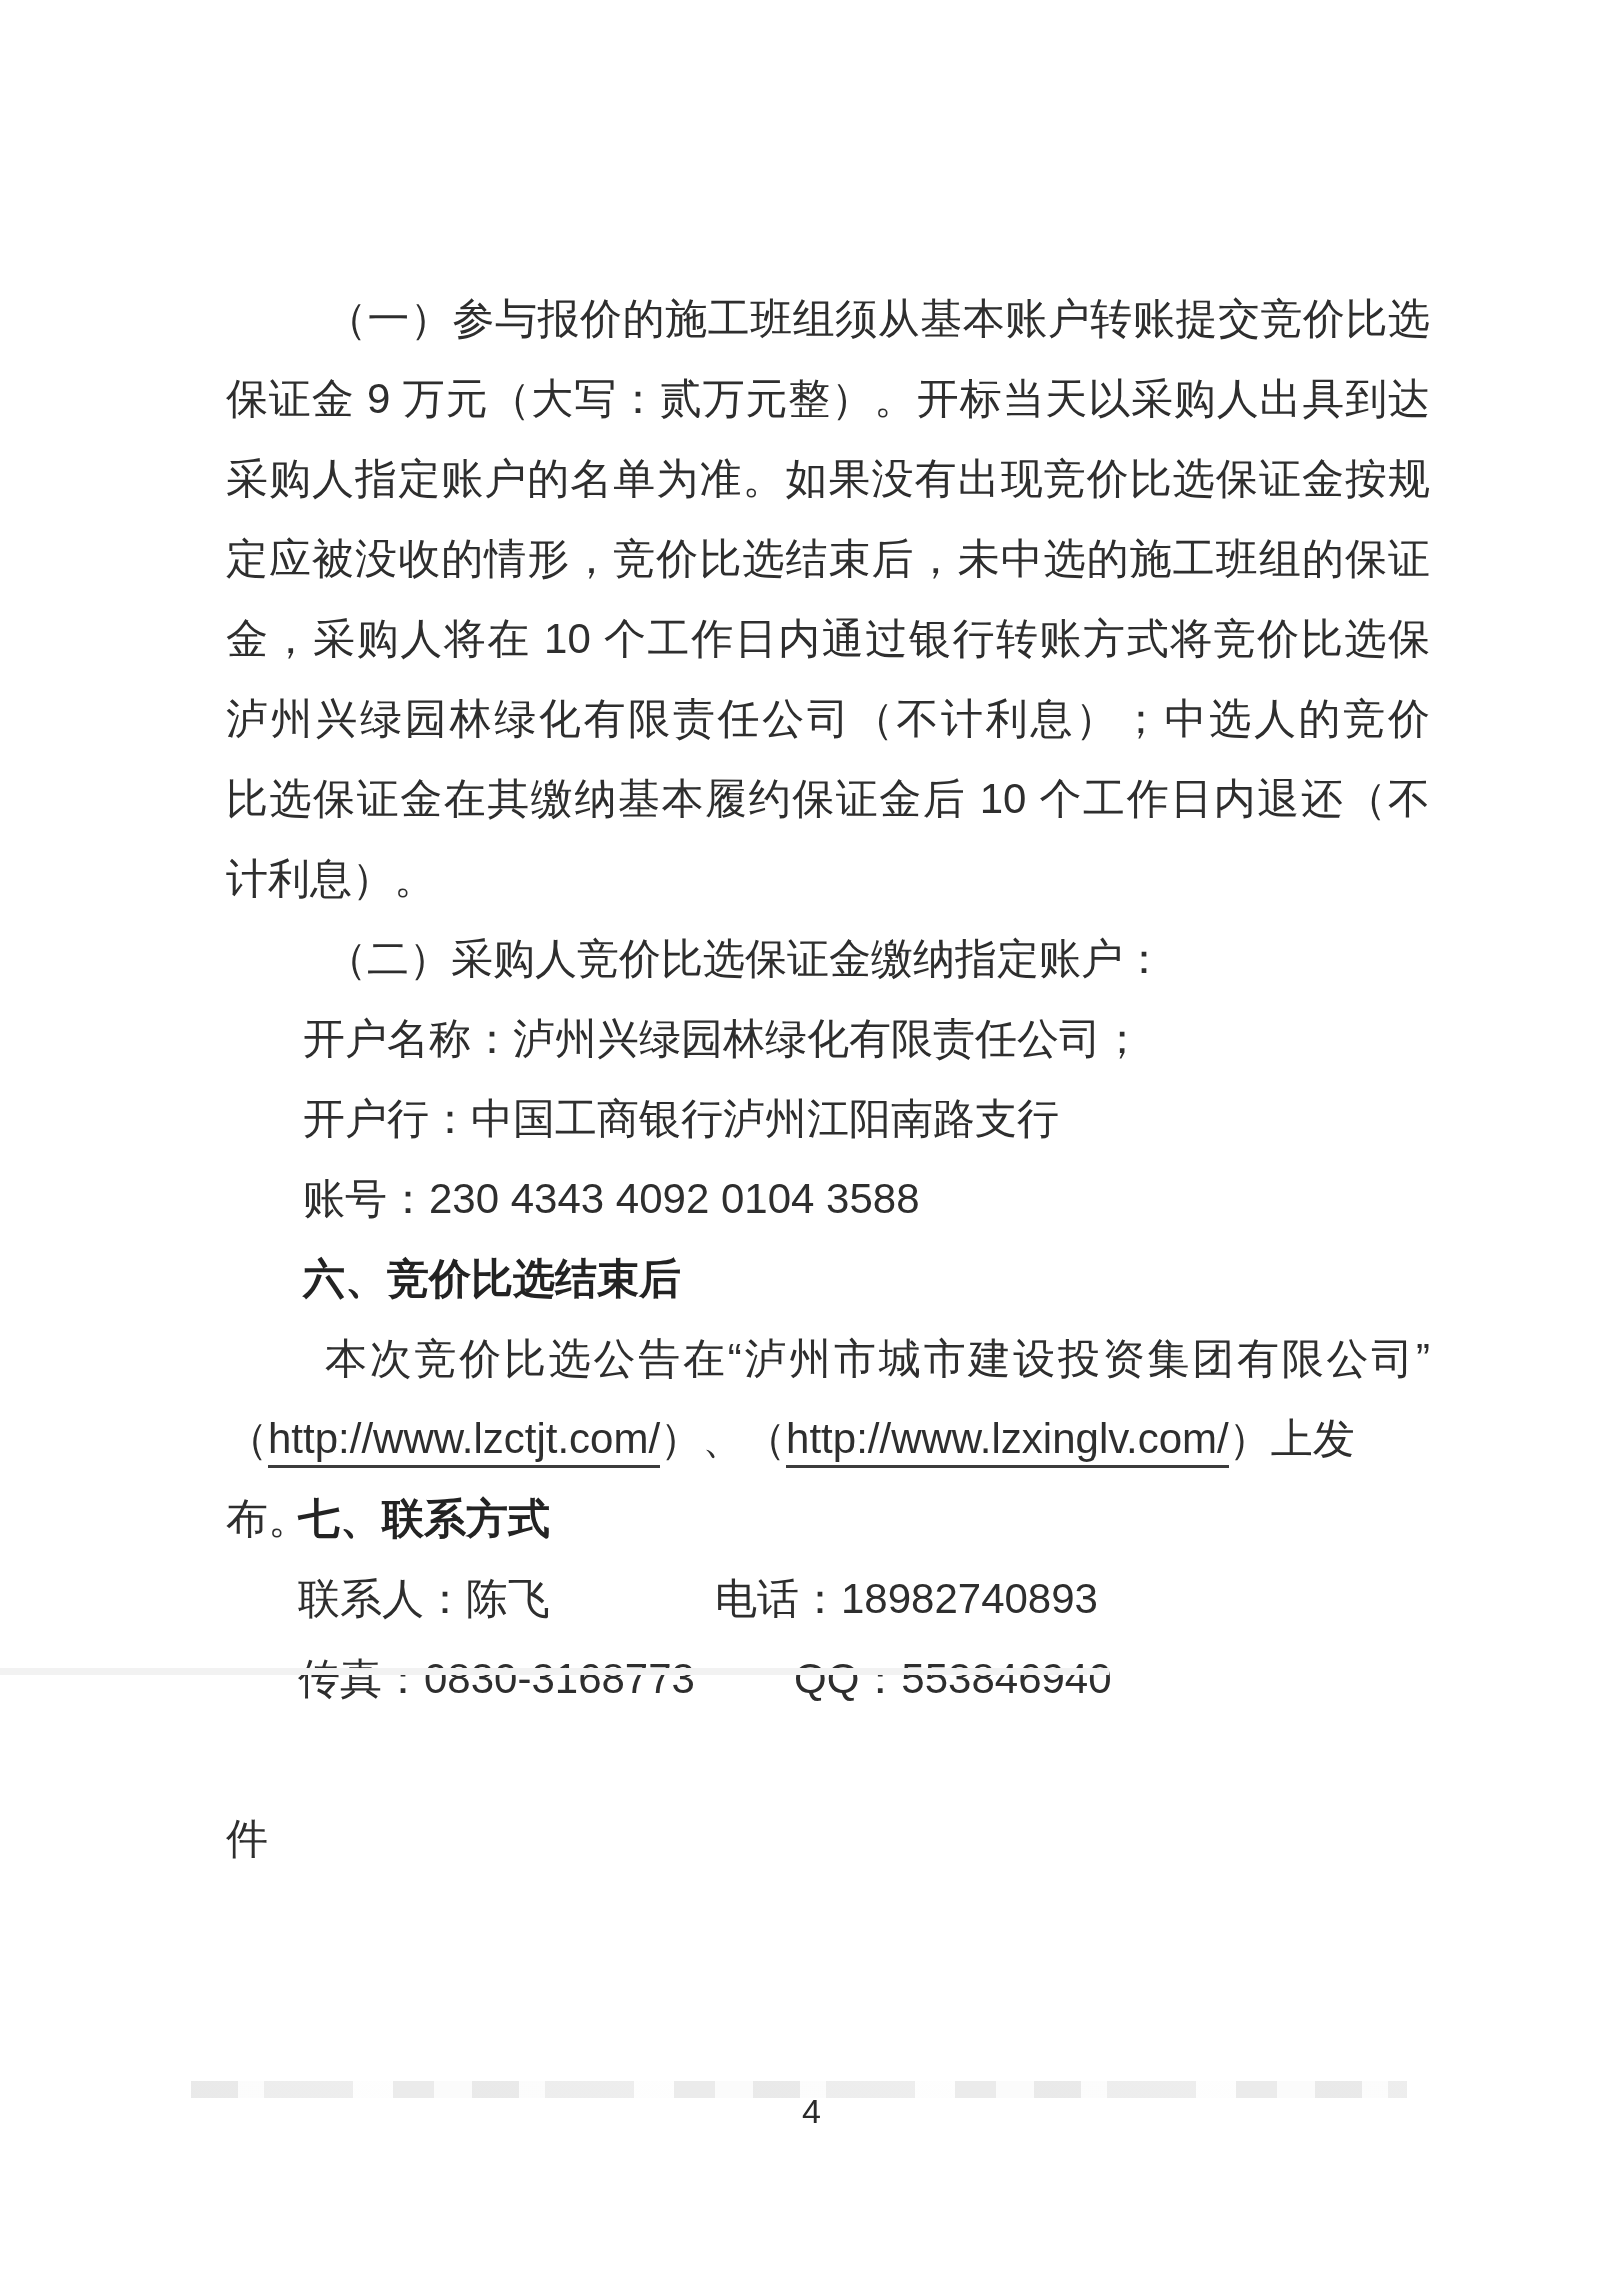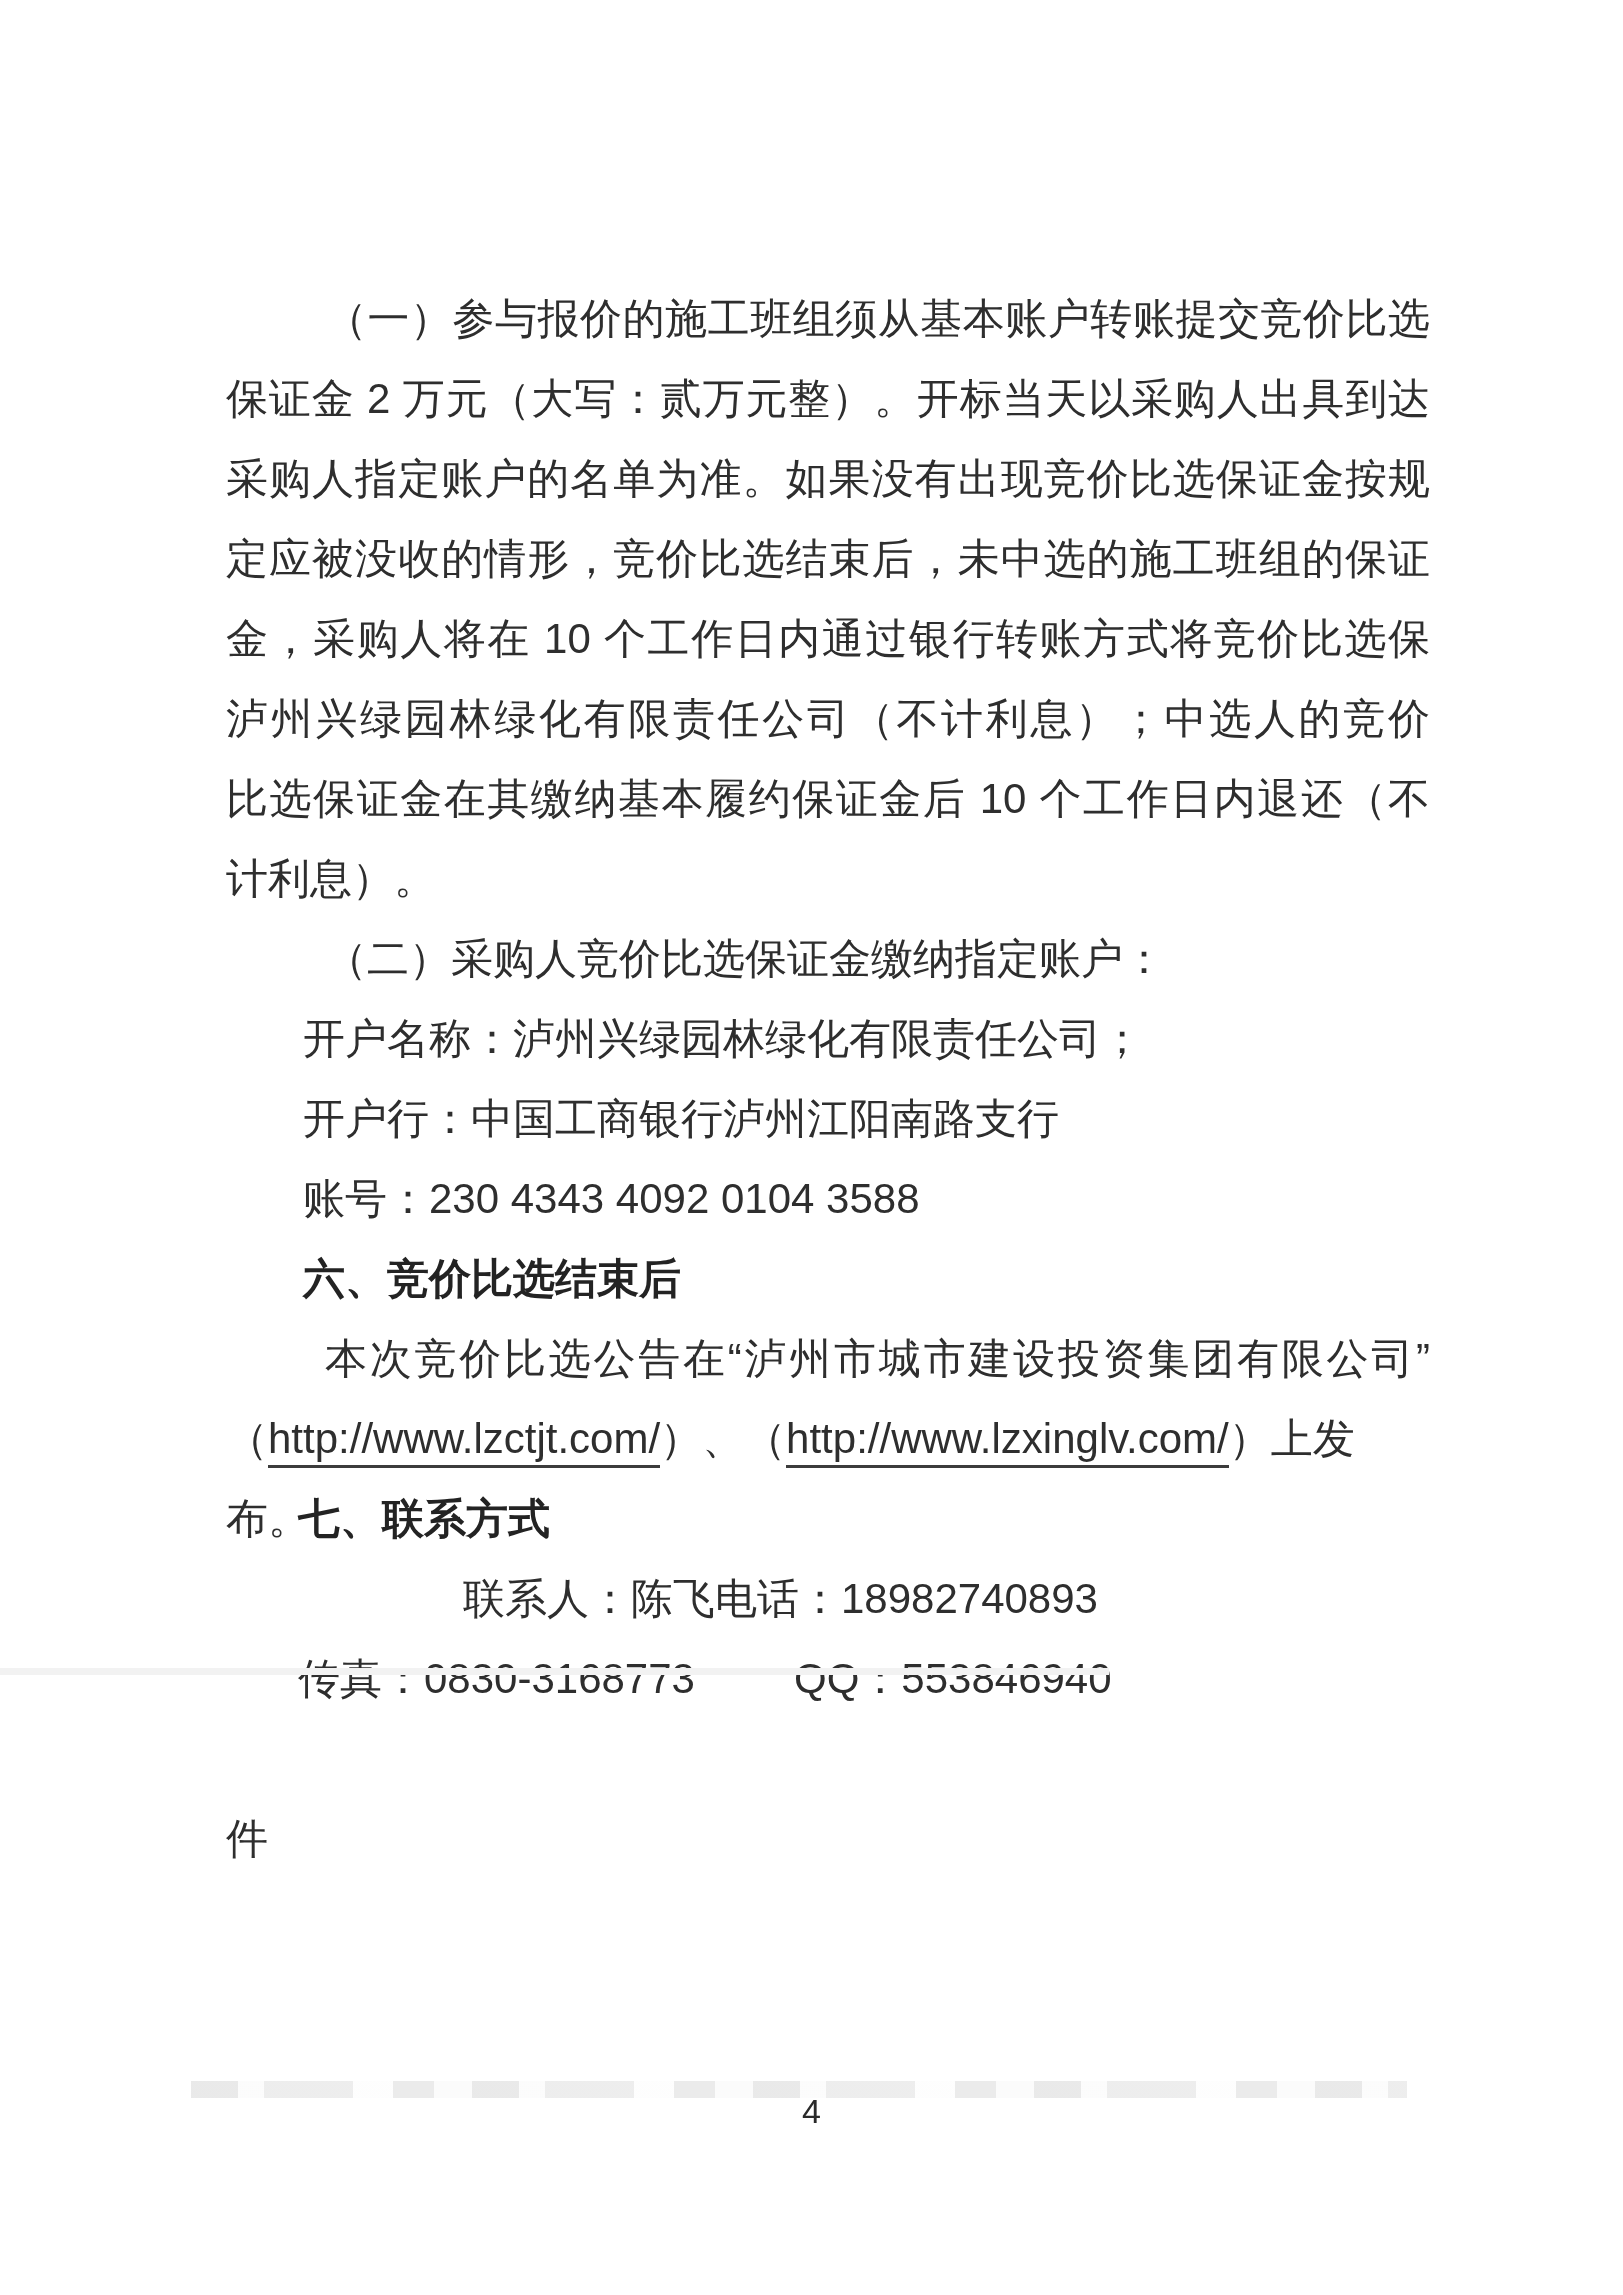--- a/index.html
+++ b/index.html
@@ -22,21 +22,21 @@
   
   .stretch{
     text-align:justify;
     text-align-last:justify;
     text-justify:inter-character;
   }
   .ind-par{text-indent:99px;}
   .ind-sub{text-indent:77px;}
   .ind-contact{text-indent:72px;}
   .heading{font-weight:700;color:#232323;}
-  .col-contact1{display:inline-block;width:417px;text-indent:0;text-align:right;}
+  .col-contact1{display:inline-block;width:417px;text-indent:0;}
   .col-contact2{display:inline-block;width:496px;text-indent:0;}
   .url{
     border-bottom:3.9px solid #3c3c3c;
     padding-bottom:3px;
   }
   .page-number{
     position:absolute;
     left:0;top:2092px;width:100%;
     text-align:center;
     font-size:34px;color:#2a2a2a;
@@ -60,21 +60,21 @@
   .spacer{height:80px;}
 </style>
 </head>
 <body>
 
 <div class="page">
 
   <div class="doc">
 
     <div class="l stretch ind-par">（一）参与报价的施工班组须从基本账户转账提交竞价比选</div>
-    <div class="l stretch">保证金 2 万元（大写：贰万元整）。开标当天以采购人出具到达</div>
+    <div class="l stretch">保证金 9 万元（大写：贰万元整）。开标当天以采购人出具到达</div>
     <div class="l stretch">采购人指定账户的名单为准。如果没有出现竞价比选保证金按规</div>
     <div class="l stretch">定应被没收的情形，竞价比选结束后，未中选的施工班组的保证</div>
     <div class="l stretch">金，采购人将在 10 个工作日内通过银行转账方式将竞价比选保</div>
     <div class="l stretch">泸州兴绿园林绿化有限责任公司（不计利息）；中选人的竞价</div>
     <div class="l stretch">比选保证金在其缴纳基本履约保证金后 10 个工作日内退还（不</div>
     <div class="l">计利息）。</div>
 
     <div class="l ind-par">（二）采购人竞价比选保证金缴纳指定账户：</div>
     <div class="l ind-sub">开户名称：泸州兴绿园林绿化有限责任公司；</div>
     <div class="l ind-sub">开户行：中国工商银行泸州江阳南路支行</div>

